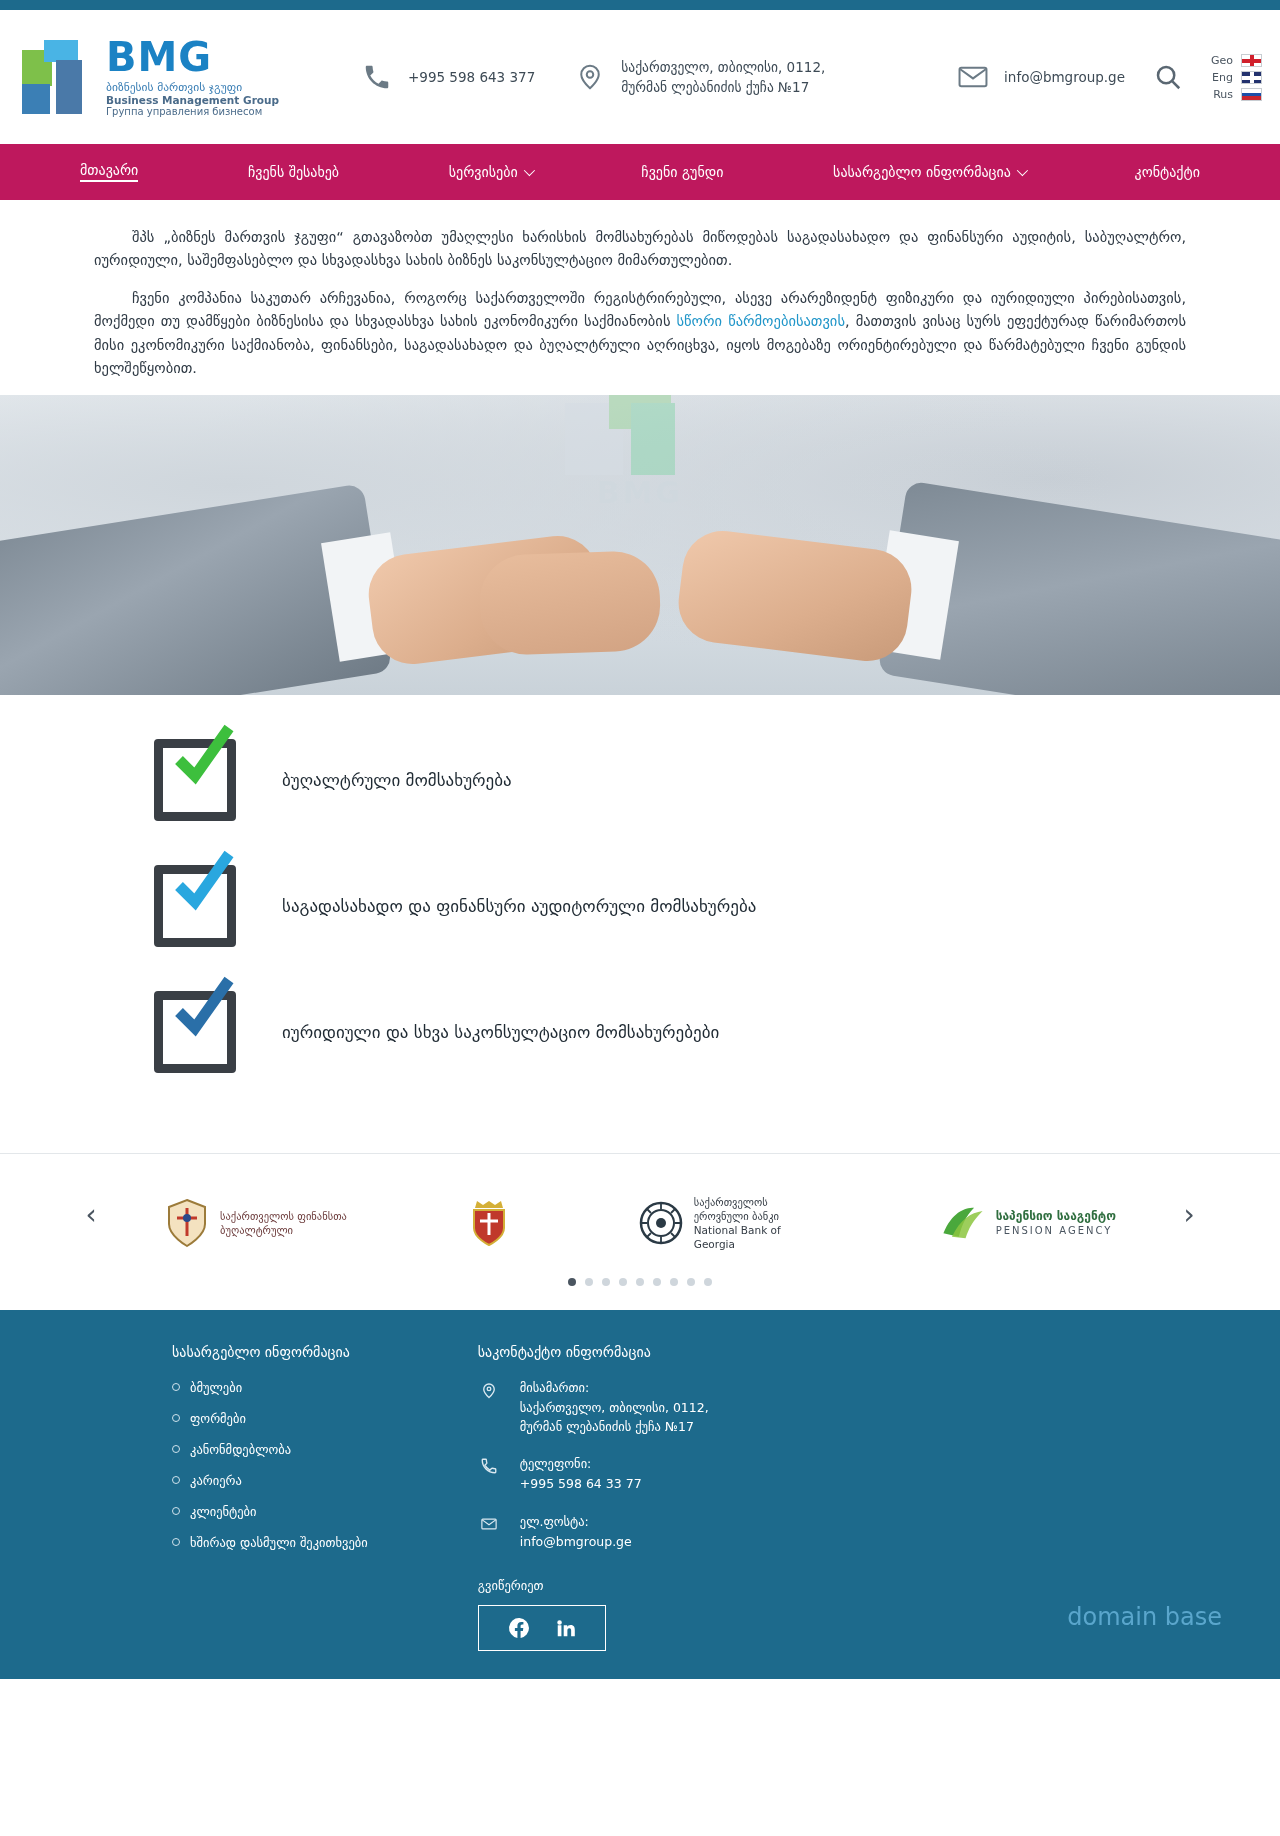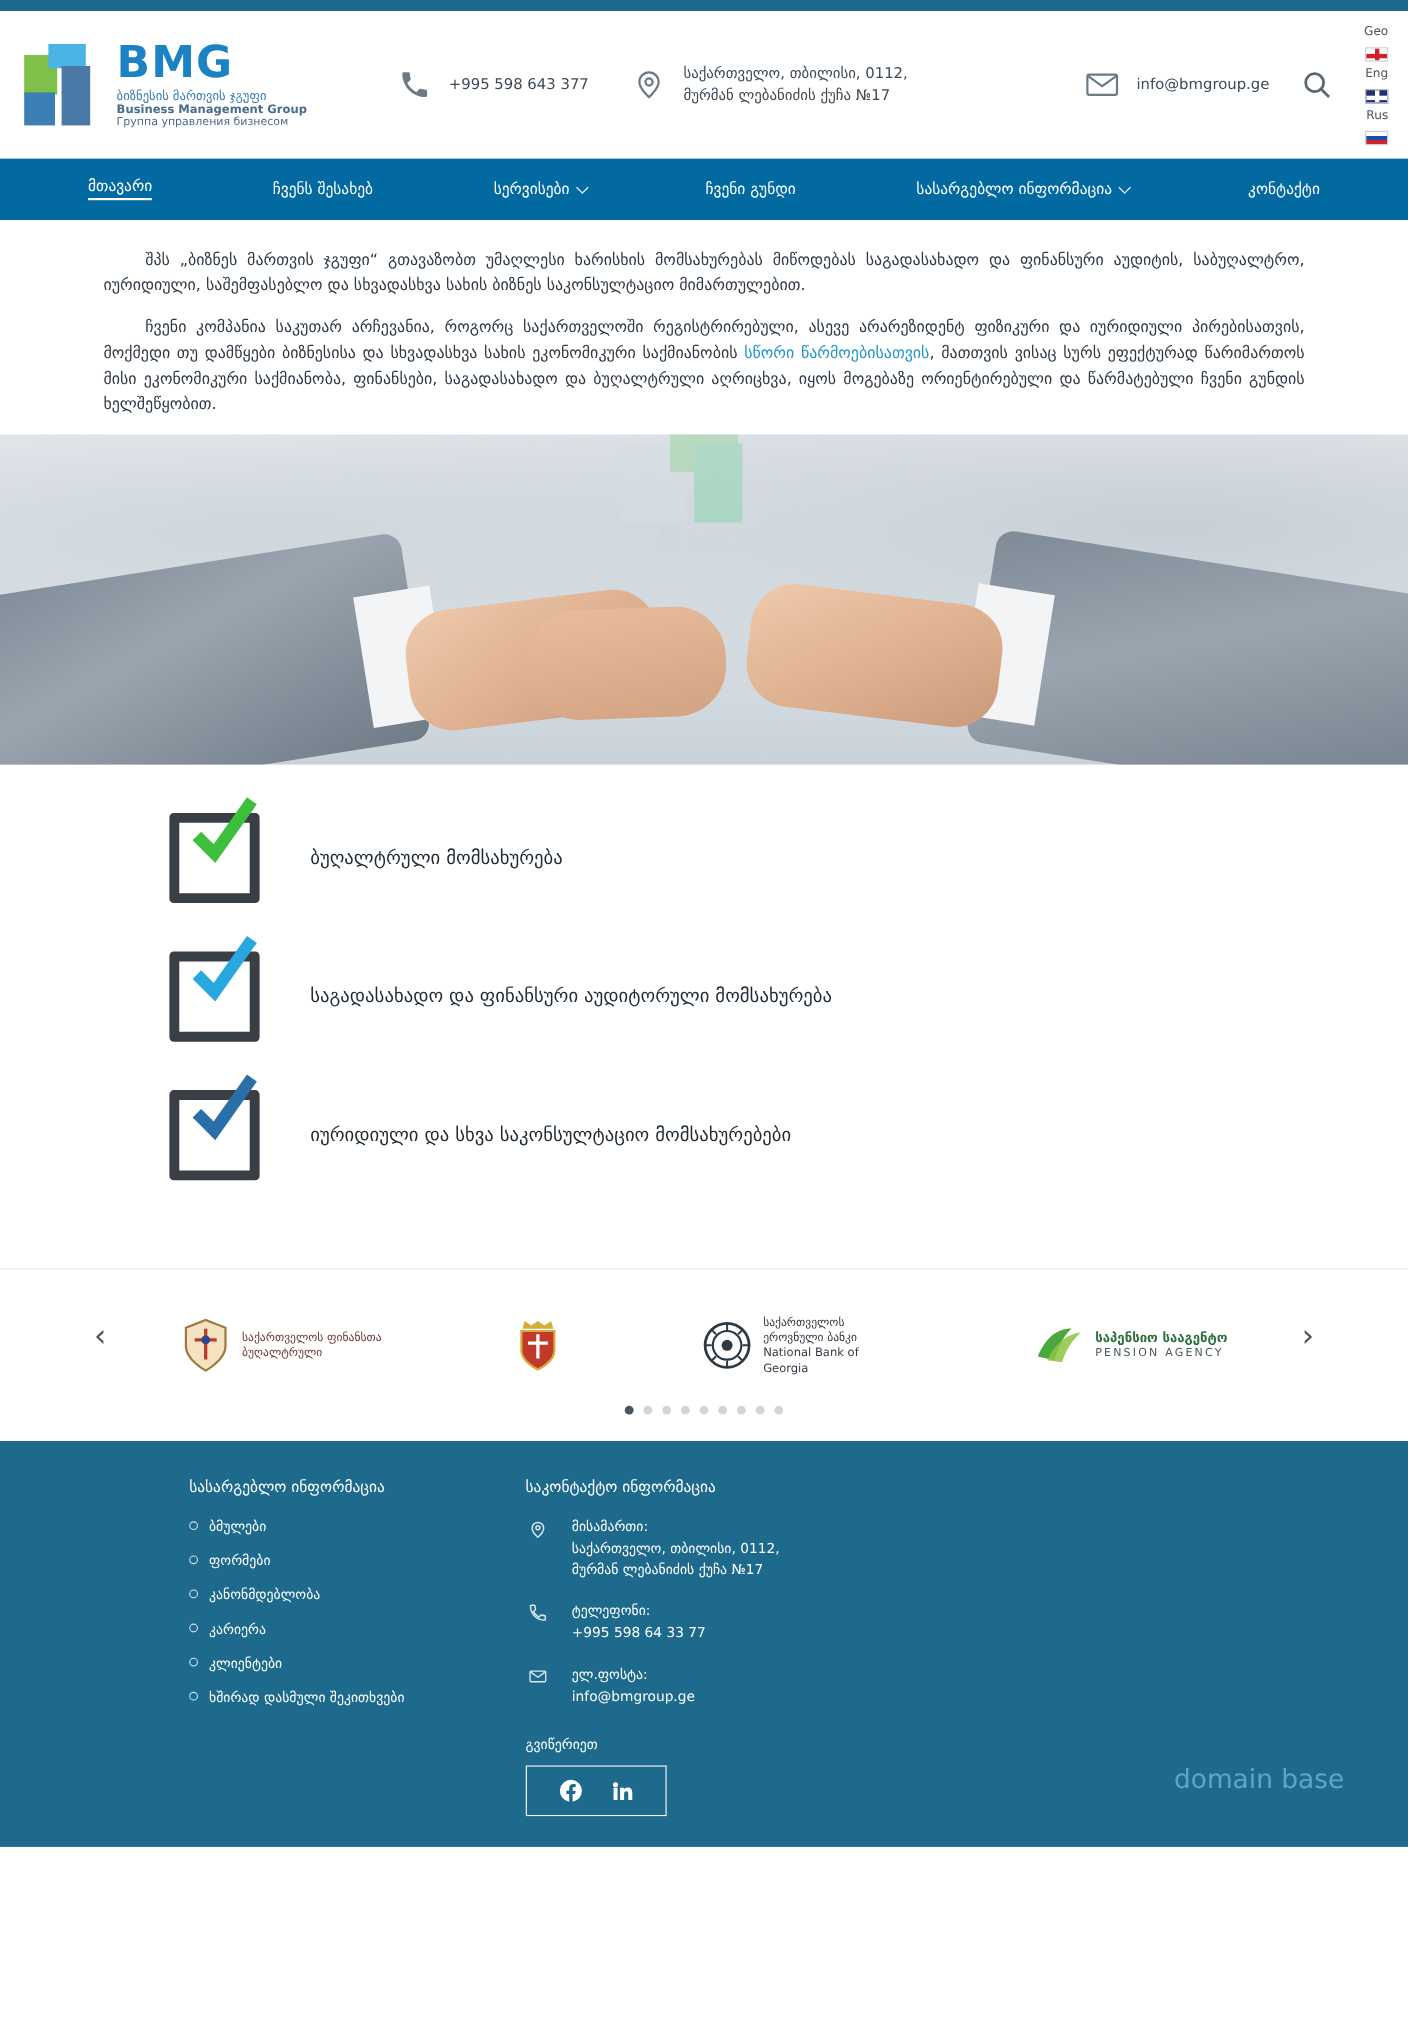--- a/index.html
+++ b/index.html
@@ -106,21 +106,20 @@
     width: 34px; height: 34px;
     display: flex; align-items: center; justify-content: center;
     cursor: pointer;
     color: #5a6772;
   }
   .langs { display: flex; flex-direction: column; gap: 4px; }
   .lang-row {
     display: flex; align-items: center; gap: 8px;
     font-size: 11px; color: #4a5560;
     cursor: pointer;
-    flex-direction: column;
   }
   .lang-row span.lbl { width: 22px; text-align: right; }
   .flag {
     width: 21px; height: 13px;
     border: 1px solid #c8cdd2;
     position: relative;
     overflow: hidden;
     background: #fff;
   }
   .flag-ge::before {
@@ -142,21 +141,21 @@
   .flag-uk::after {
     content:"";
     position:absolute; top:4.5px; left:0; width:100%; height:4px;
     background:#fff;
   }
   .flag-ru { background: linear-gradient(#fff 0 33%, #1b4ea8 33% 66%, #c8252e 66% 100%); }
 
   
   .nav {
     height: 56px;
-    background: #0369a1;
+    background: #be185d;
     display: flex;
     align-items: center;
     padding: 0 40px;
     color: #ffffff;
   }
   .nav-inner {
     display: flex;
     align-items: center;
     gap: 0;
     width: 100%;

